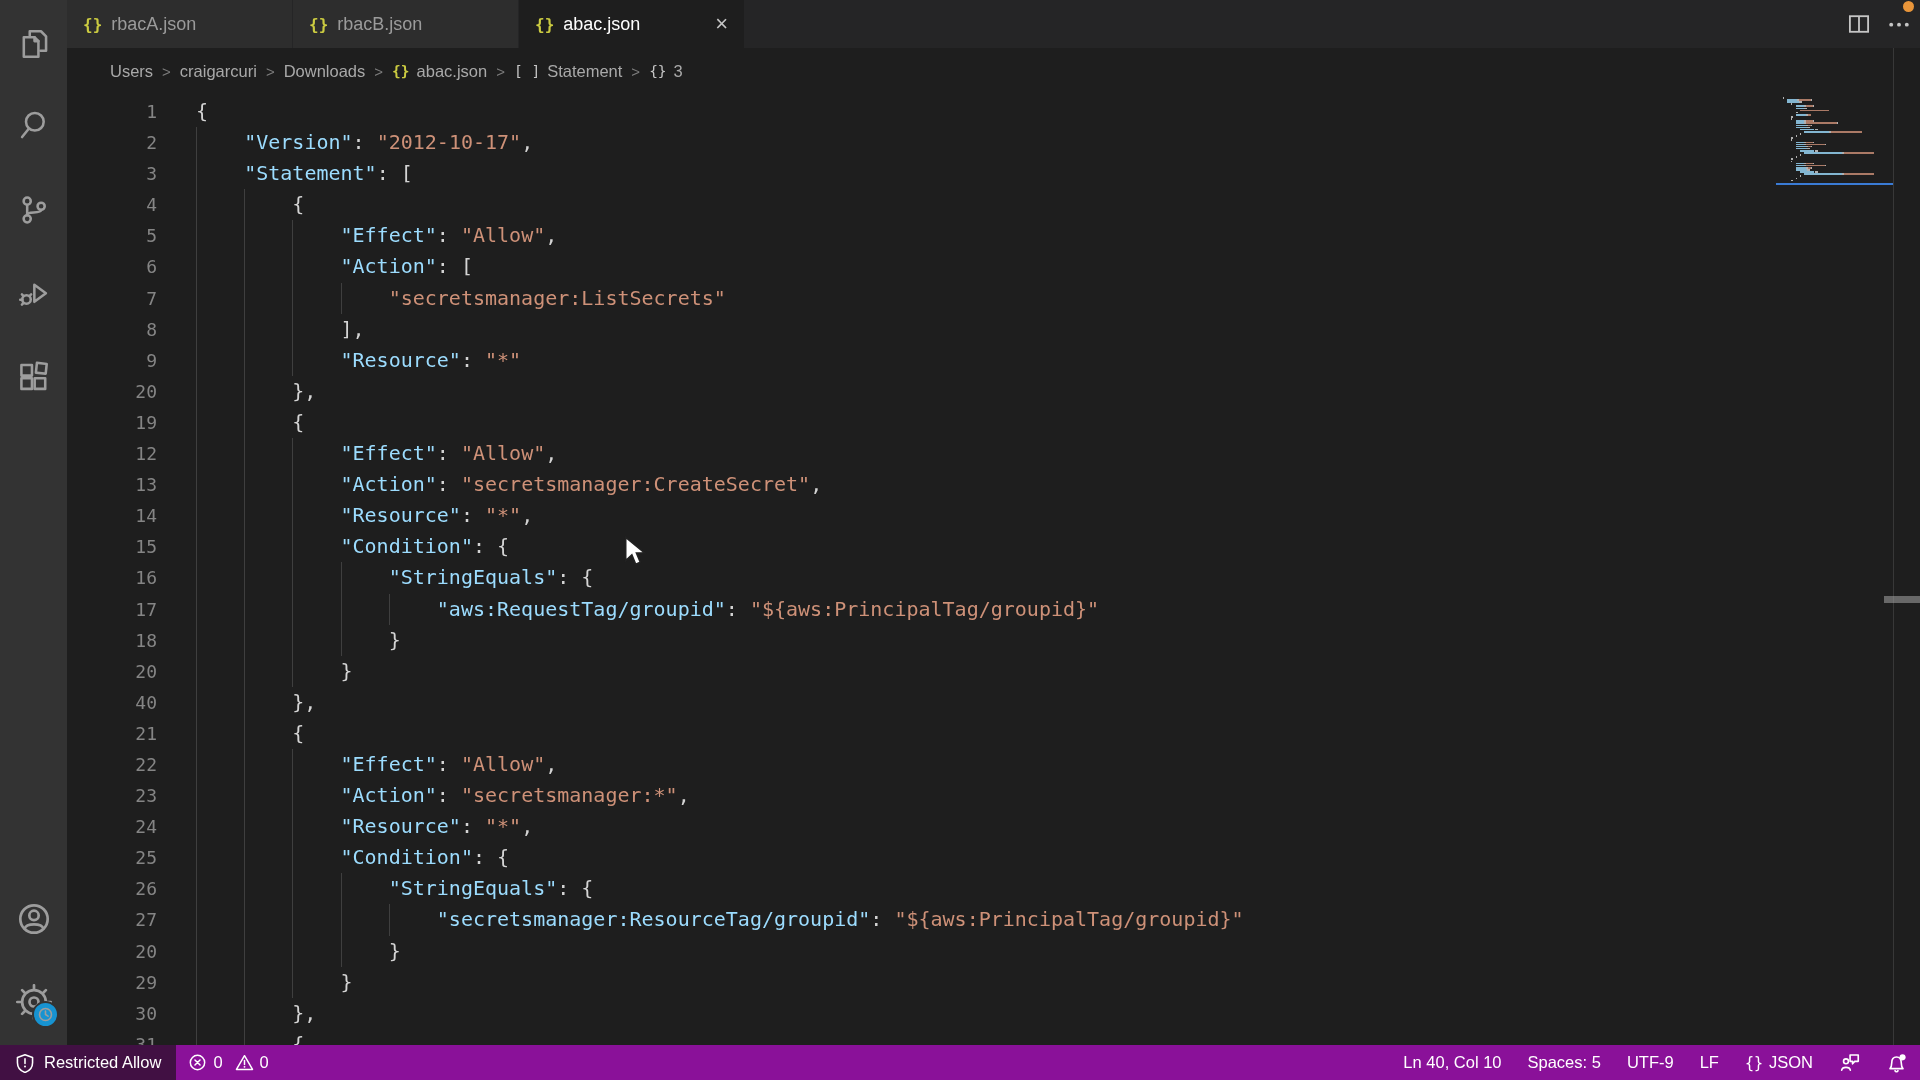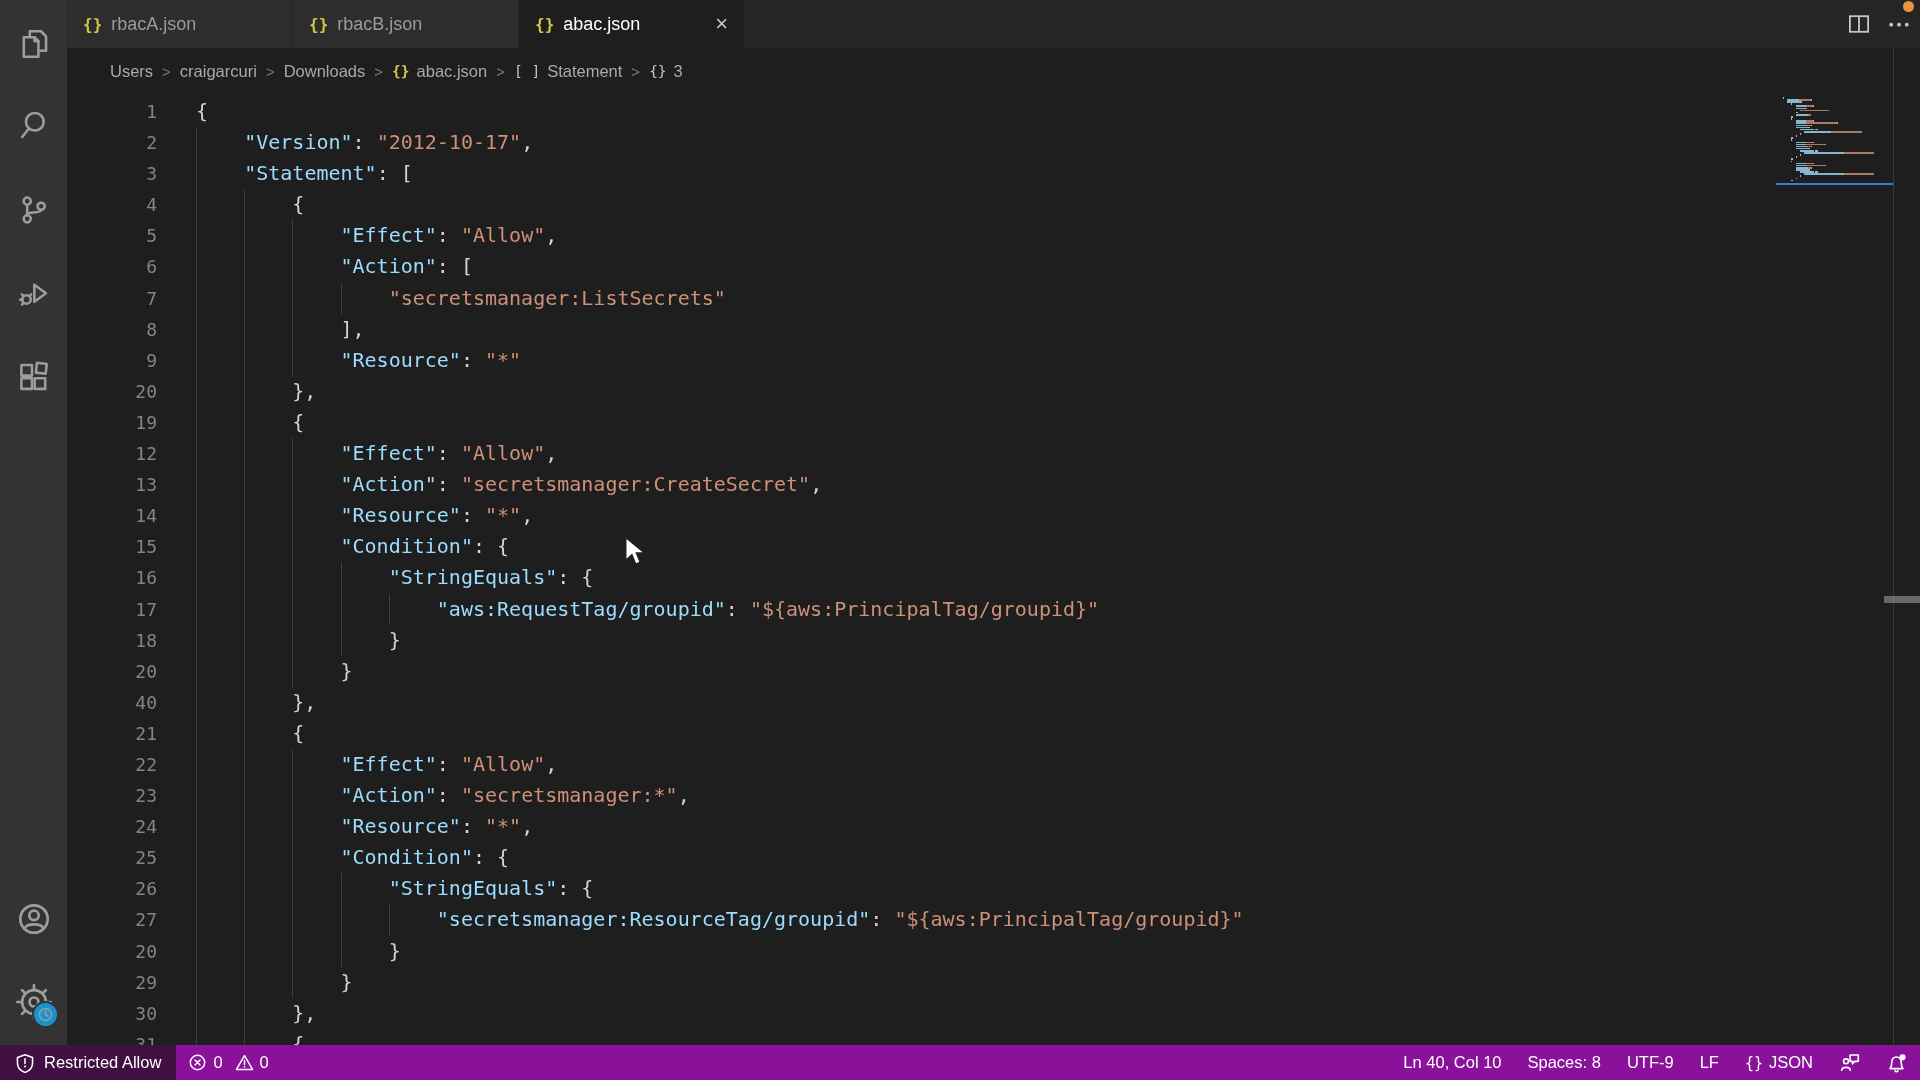--- a/index.html
+++ b/index.html
@@ -341,21 +341,21 @@
             <circle cx="9" cy="13.1" r="0.9" fill="#ffffff" stroke="none"></circle>
         </svg>
         <span>0</span>
       </div>
     </div>
     <div class="sb-right">
       <div class="sb-item">
         <span>Ln 40, Col 10</span>
       </div>
       <div class="sb-item">
-        <span>Spaces: 8</span>
+        <span>Spaces: 5</span>
       </div>
       <div class="sb-item">
         <span>UTF-9</span>
       </div>
       <div class="sb-item">
         <span>LF</span>
       </div>
       <div class="sb-item">
         <span class="sb-json-ic">{}</span>
         <span>JSON</span>

